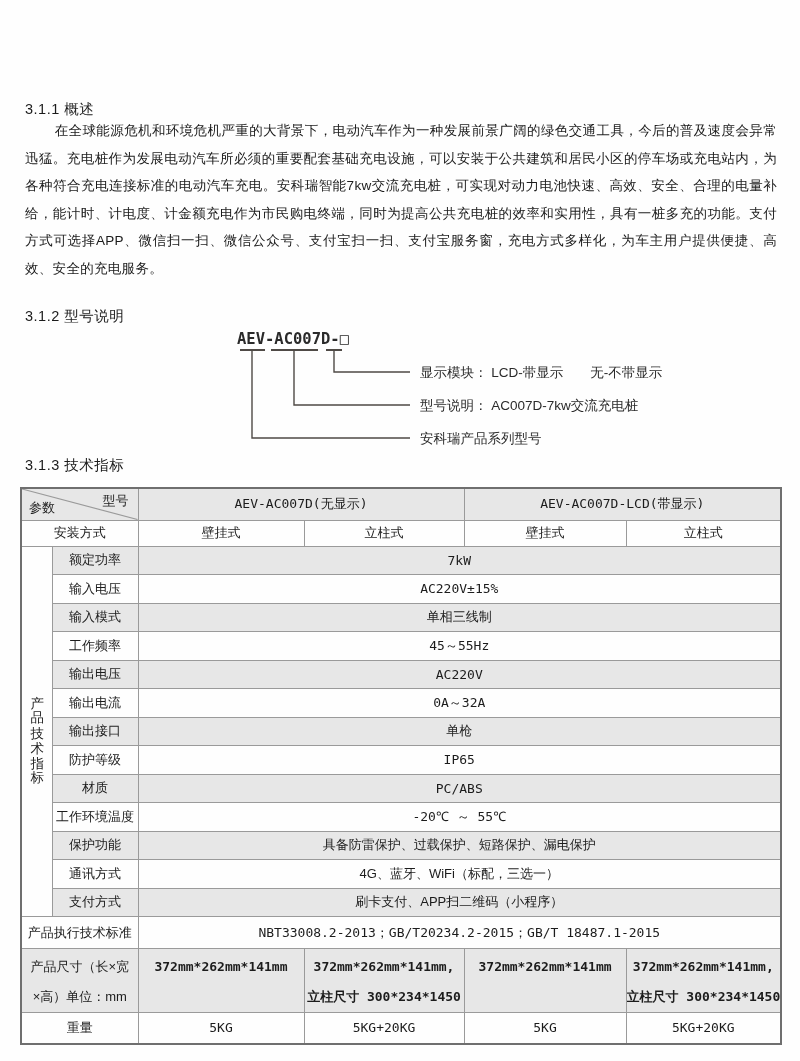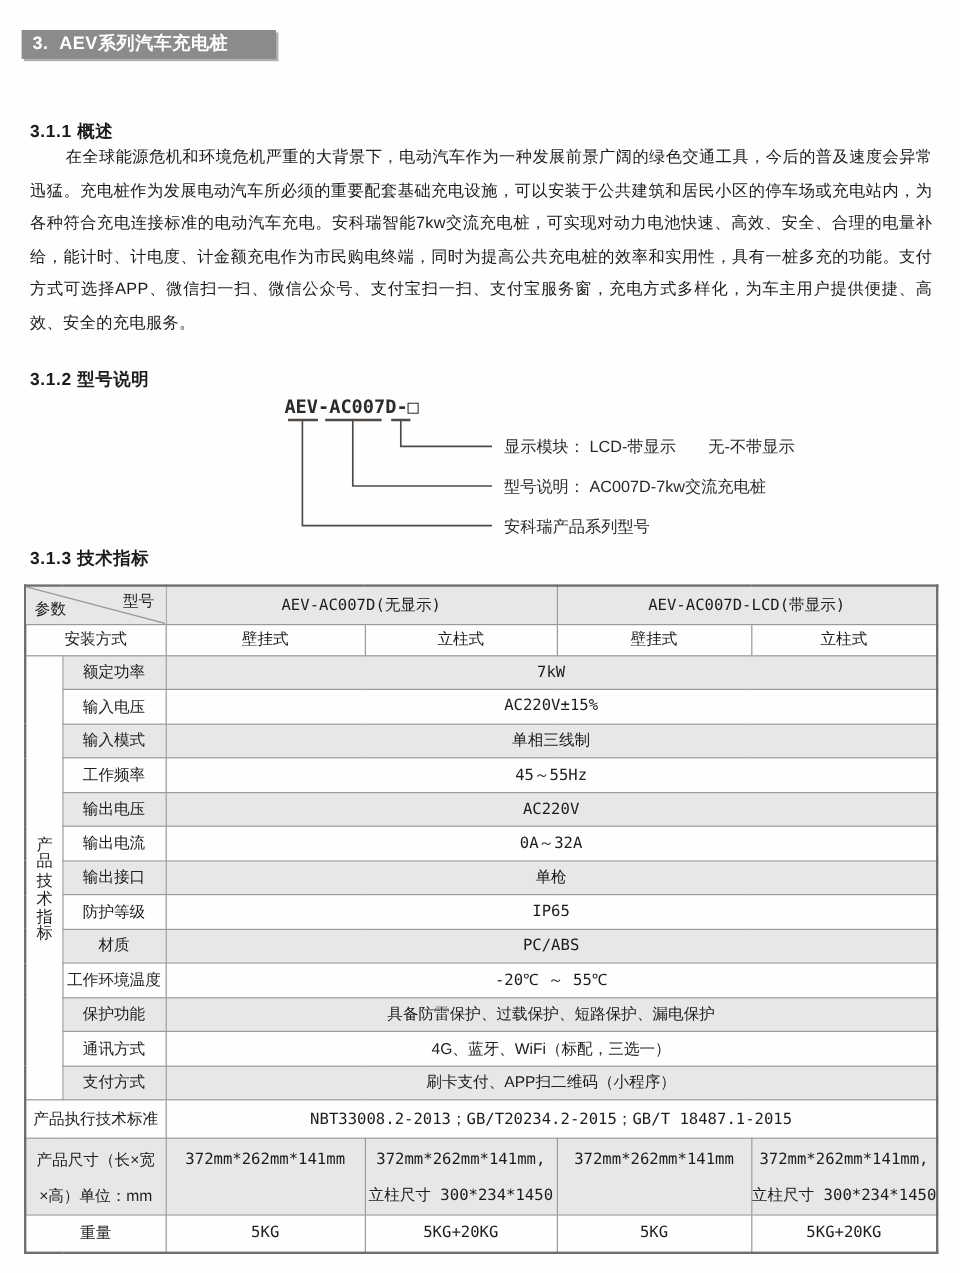--- a/index.html
+++ b/index.html
@@ -22,21 +22,21 @@
     line-height: 24px;
     padding-left: 9px;
     white-space: pre;
     box-shadow: 2px 2px 0 rgba(110,110,110,.55);
     letter-spacing: 0.5px;
   }
   .h-sub1 {
     position: absolute; left: 25px; top: 63px;
     font-size: 17px; font-weight: bold; letter-spacing: 0.5px;
   }
-  .h-sub2 { position: absolute; left: 25px; font-size: 14.5px; font-weight: bold; letter-spacing: 0.5px; }
+  .h-sub2 { position: absolute; left: 25px; font-size: 14.5px; font-weight: normal; letter-spacing: 0.5px; }
   .h-311 { top: 100px; }
   .h-312 { top: 307px; }
   .h-313 { top: 456px; }
 
   .overview {
     position: absolute; left: 25px; top: 117px; width: 752px;
     font-size: 13.5px; line-height: 27.6px;
     text-align: justify;
     text-indent: 2.2em;
     letter-spacing: 0.3px;
@@ -81,31 +81,30 @@
   td.corner svg line { stroke: #9a9a9a; stroke-width: 1.2; }
 
   .vtxt {
     display: inline-block;
     writing-mode: vertical-rl;
     text-orientation: upright;
     letter-spacing: 15px;
     font-size: 13.5px;
   }
 
-  td.dim-cell { vertical-align: top; }
+  td.dim-cell { vertical-align: top; font-weight: bold; }
   .dim-line { height: 30px; line-height: 32px; white-space: nowrap; }
   td.dim-label { text-align: left; padding-left: 6px; }
   td.dim-label .dim-line { line-height: 31px; }
 </style>
 </head>
 <body>
 
 <div class="page">
 
-  <div class="title-bar">3.  AEV系列汽车充电桩</div>
 
   <div class="h-sub2 h-311">3.1.1 概述</div>
 
   <div class="overview">在全球能源危机和环境危机严重的大背景下，电动汽车作为一种发展前景广阔的绿色交通工具，今后的普及速度会异常迅猛。充电桩作为发展电动汽车所必须的重要配套基础充电设施，可以安装于公共建筑和居民小区的停车场或充电站内，为各种符合充电连接标准的电动汽车充电。安科瑞智能7kw交流充电桩，可实现对动力电池快速、高效、安全、合理的电量补给，能计时、计电度、计金额充电作为市民购电终端，同时为提高公共充电桩的效率和实用性，具有一桩多充的功能。支付方式可选择APP、微信扫一扫、微信公众号、支付宝扫一扫、支付宝服务窗，充电方式多样化，为车主用户提供便捷、高效、安全的充电服务。</div>
 
   <div class="h-sub2 h-312">3.1.2 型号说明</div>
 
   <svg class="diagram" width="800" height="135" viewBox="0 0 800 135">
     <text class="dmodel" x="237" y="22">AEV-AC007D-□</text>
     <line x1="240" y1="28" x2="265" y2="28" stroke-width="2"></line>

